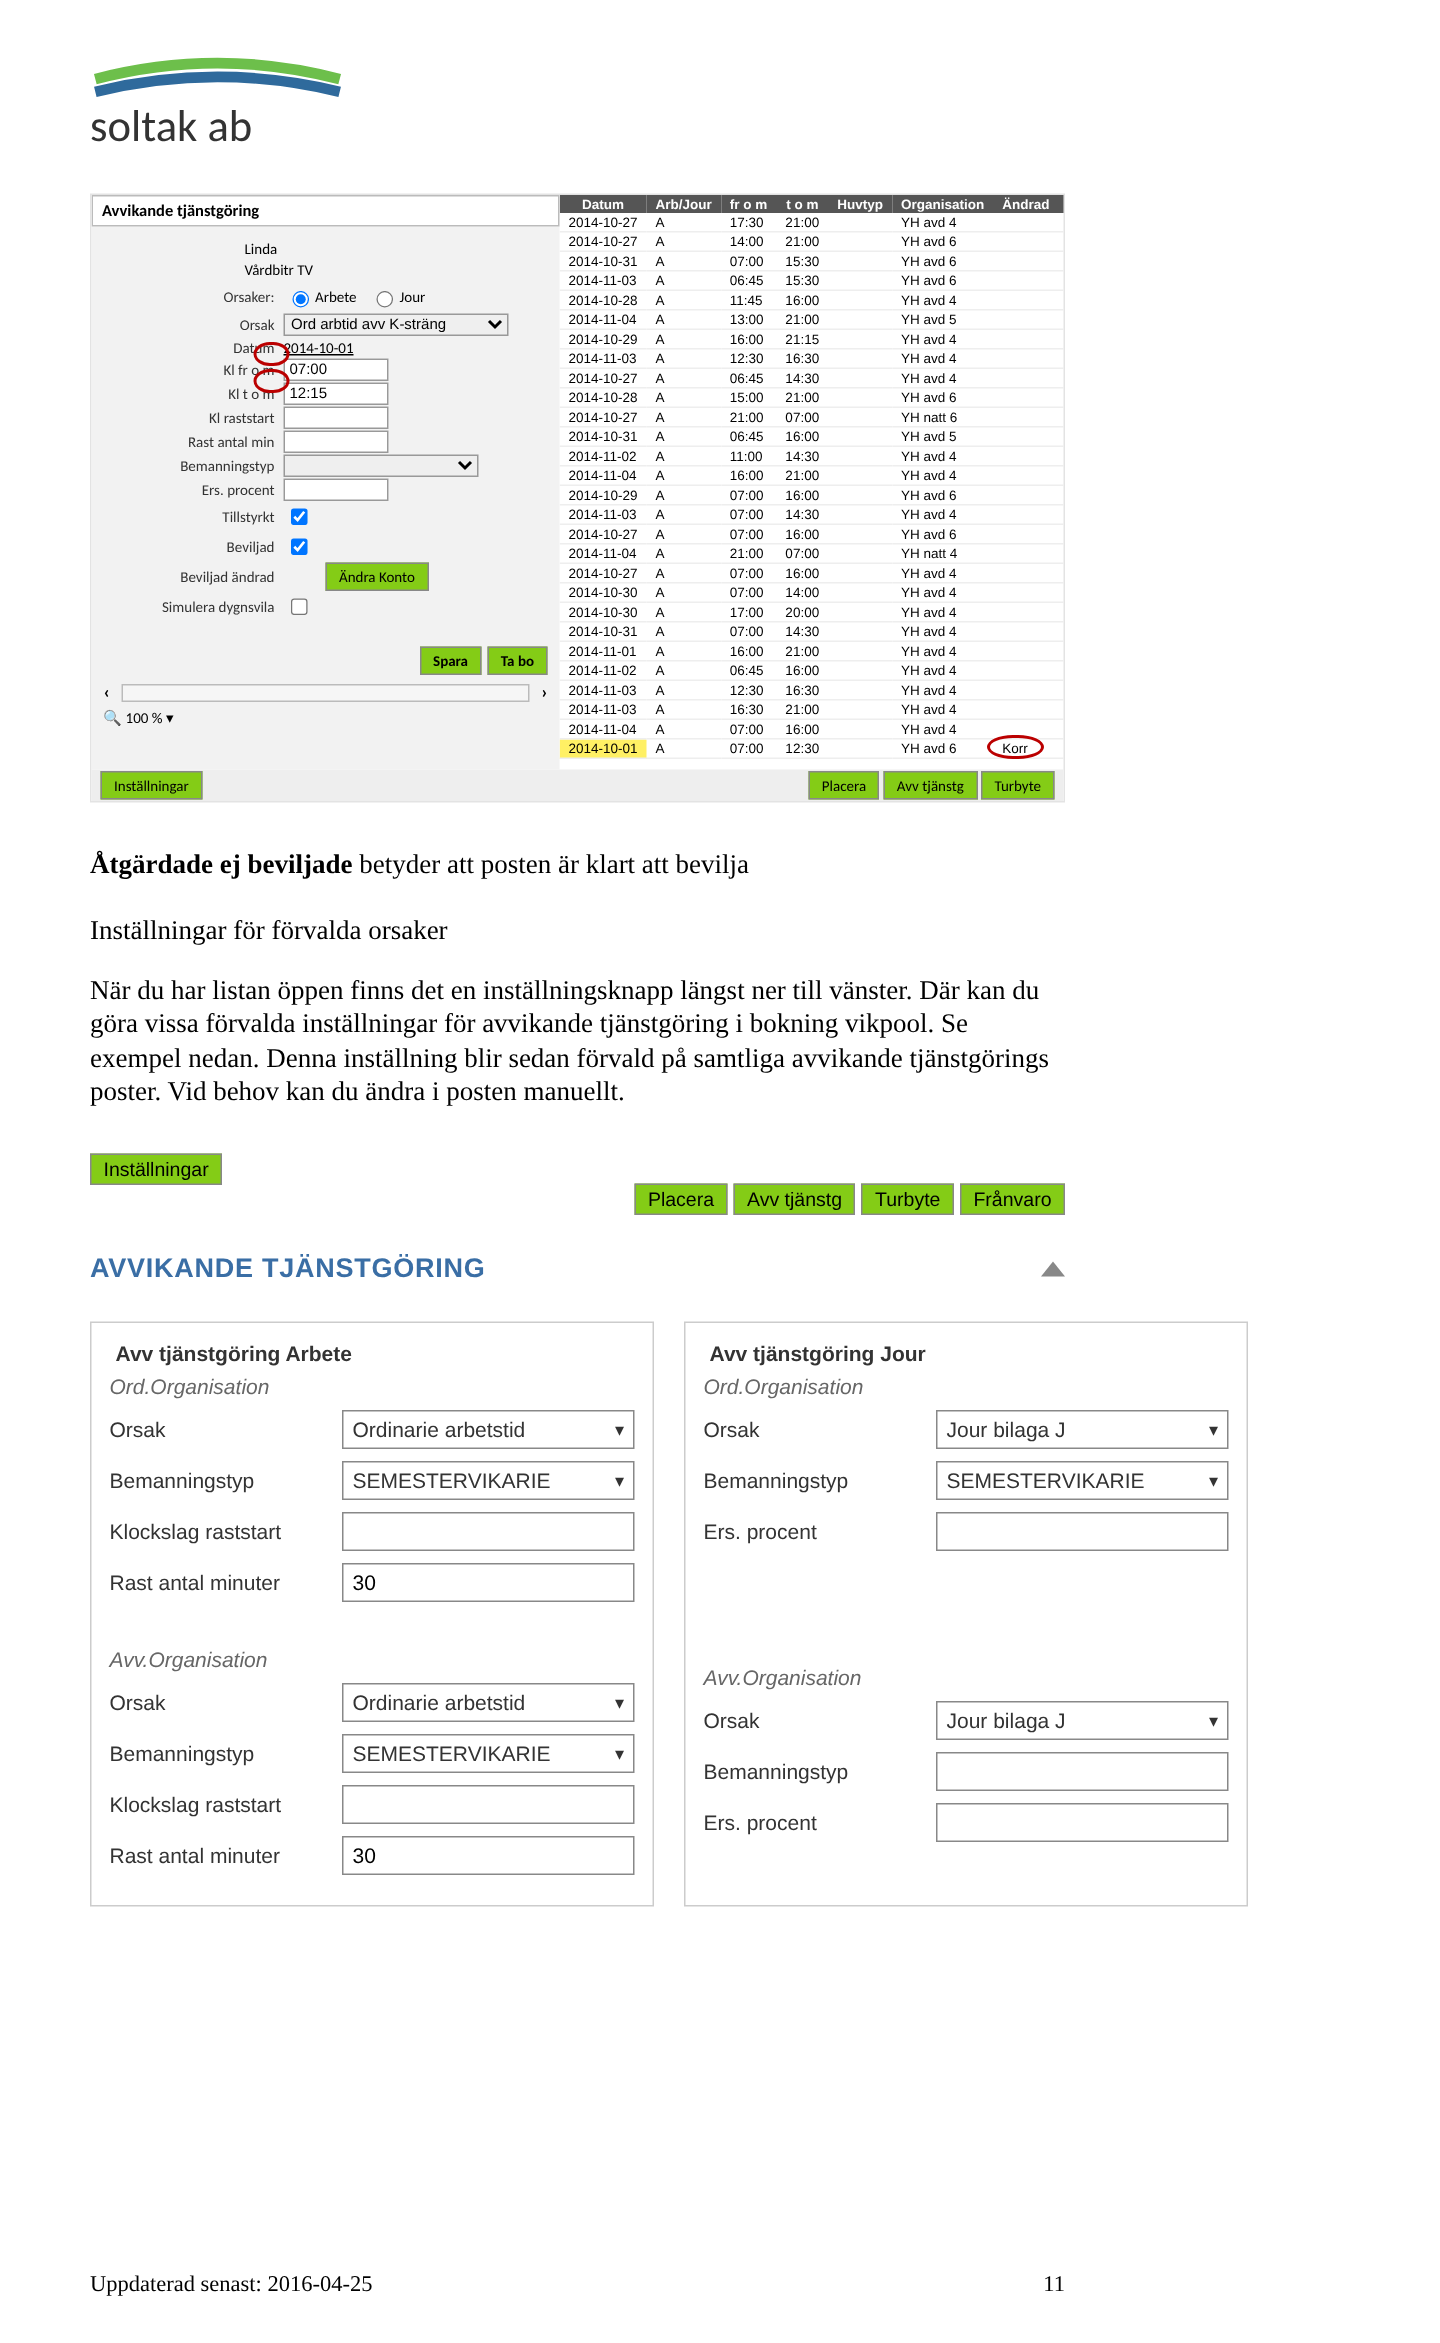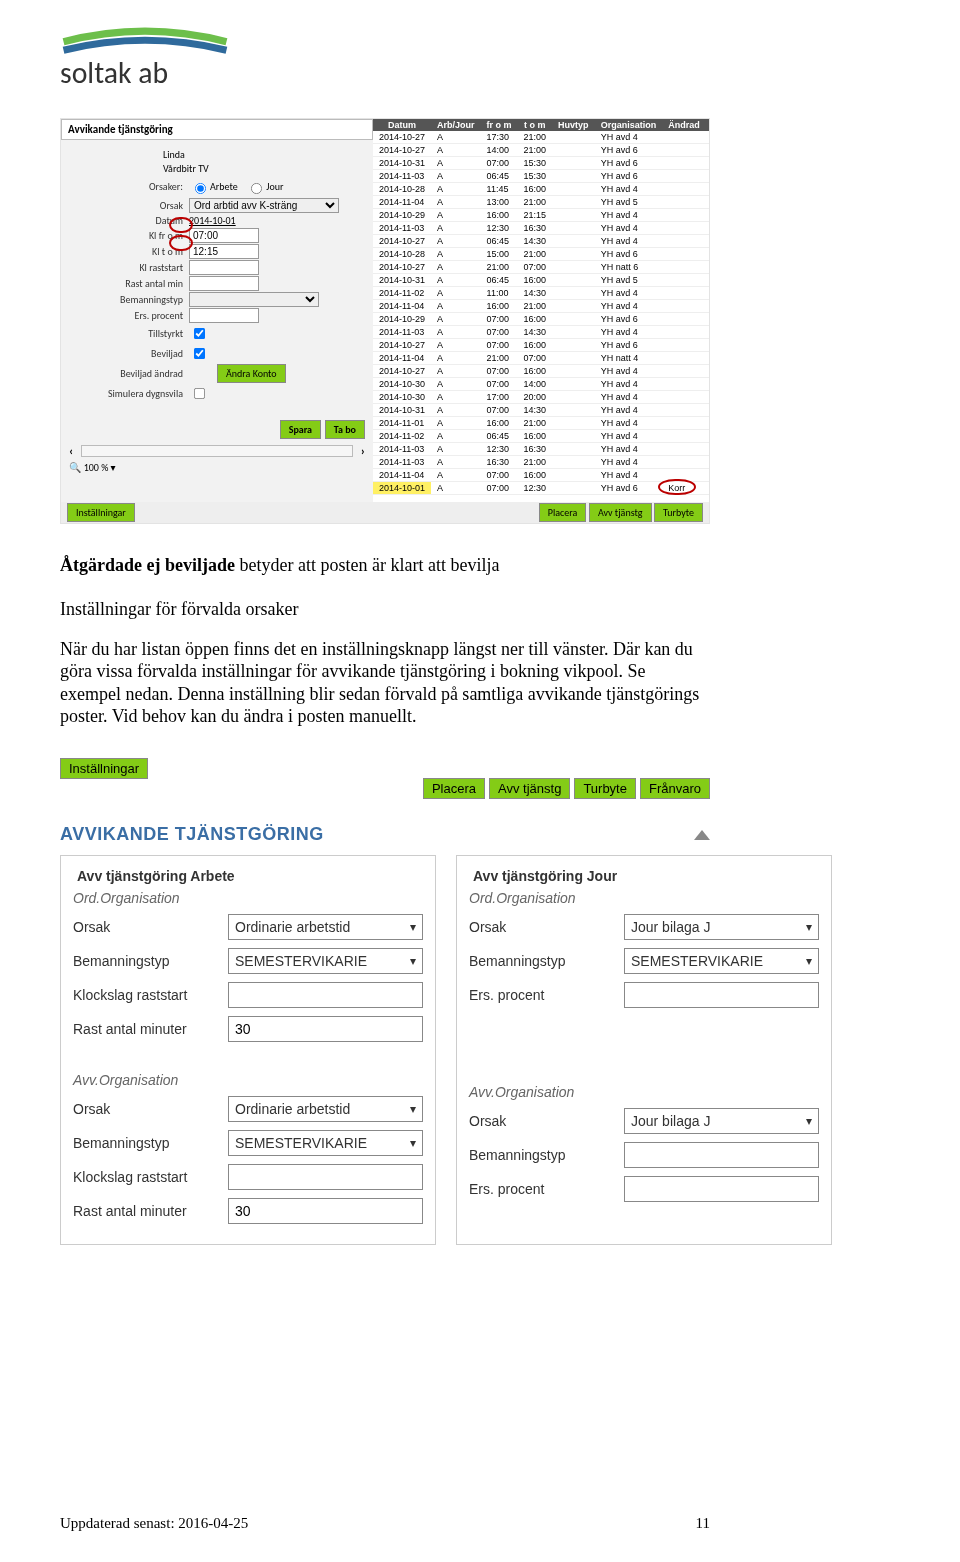--- a/index.html
+++ b/index.html
@@ -1,17 +1,17 @@
 <!DOCTYPE html>
 <html><head>
 <meta charset="utf-8">
 <style>
   * { box-sizing: border-box; }
   body { margin: 0; padding: 0; font-family: Calibri, Arial, sans-serif; font-size: 17px; color: #000; background:#fff; width:960px; }
-  .page { width:770px; padding:34px 60px 40px 60px; position:relative; min-height:1562px; }
+  .page { width:770px; padding:45px 60px 40px 60px; position:relative; min-height:1562px; }
   .logo { width:180px; margin-top:-8px; }
   .logo svg { display:block; }
   .screenshot-img { margin-top:28px; margin-bottom:30px; border:1px solid #e3e3e3; }
   .screenshot-img table { font-family: 'Segoe UI', Arial, sans-serif; font-size:9px; border-collapse:collapse; }
   .screenshot-img td, .screenshot-img th { padding:1px 6px; white-space:nowrap; }
   .left-panel { float:left; width:312px; background:#f2f2f2; position:relative; padding:8px 8px 28px 8px; }
   .left-panel .hdr { background:#fff; font-weight:bold; font-size:11px; padding:3px 6px; border:1px solid #bbb; margin:-8px -8px 8px -8px; }
   .lp-row { display:flex; align-items:center; margin:1px 0; }
   .lp-row label { width:120px; text-align:right; font-size:10px; color:#333; padding-right:6px; }
   .lp-row .val { font-size:10px; }
@@ -25,21 +25,21 @@
   .hl-cell { background:#fff064; }
   .statusbar { font-size:11px; background:#eee; padding:4px 6px; display:flex; justify-content:space-between; }
   .body-text { font-family: Garamond, 'Times New Roman', serif; font-size:18px; line-height:1.25; }
   .body-text b { font-weight:bold; }
   .sec-hdr { font-family:Liberation Serif, serif; font-size:18px; margin-top:22px; }
 
   .screenshot2 { margin-top:24px; font-family:'Segoe UI',Arial,sans-serif; }
   .s2-btns { float:right; display:flex; gap:4px; margin-top:20px; }
   .s2-btnrow { clear:both; padding-top:6px; }
   .s2-title { clear:both; padding-top:25px; font-family:'Segoe UI',Arial,sans-serif; font-size:18px; color:#3a6ea5; font-weight:600; letter-spacing:0.5px; }
-  .s2-panels { display:flex; gap:20px; margin-top:10px; }
+  .s2-panels { display:flex; gap:20px; margin-top:25px; }
   .fset { border:1px solid #ccc; padding:12px; flex:1; font-size:14px; color:#333; }
   .legend { font-size:14px; font-weight:600; color:#333; margin-top:-22px; background:#fff; display:inline-block; padding:0 4px; }
   .italic { font-style:italic; color:#666; margin:6px 0 6px 0; }
   .frow { display:flex; align-items:center; margin:8px 0; }
   .frow label { width:155px; font-size:14px; }
   .frow .sel, .frow input[type=text] { flex:1; font-size:14px; border:1px solid #888; padding:4px 6px; background:#fff; }
   .frow .sel { display:flex; align-items:center; justify-content:space-between; }
   .sel .ch { font-size:12px; }
   .selected { background:#3399ff; color:#fff; }
   .collapse-icon { float:right; width:0; height:0; border-left:8px solid transparent; border-right:8px solid transparent; border-bottom:10px solid #888; margin-top:6px; }

